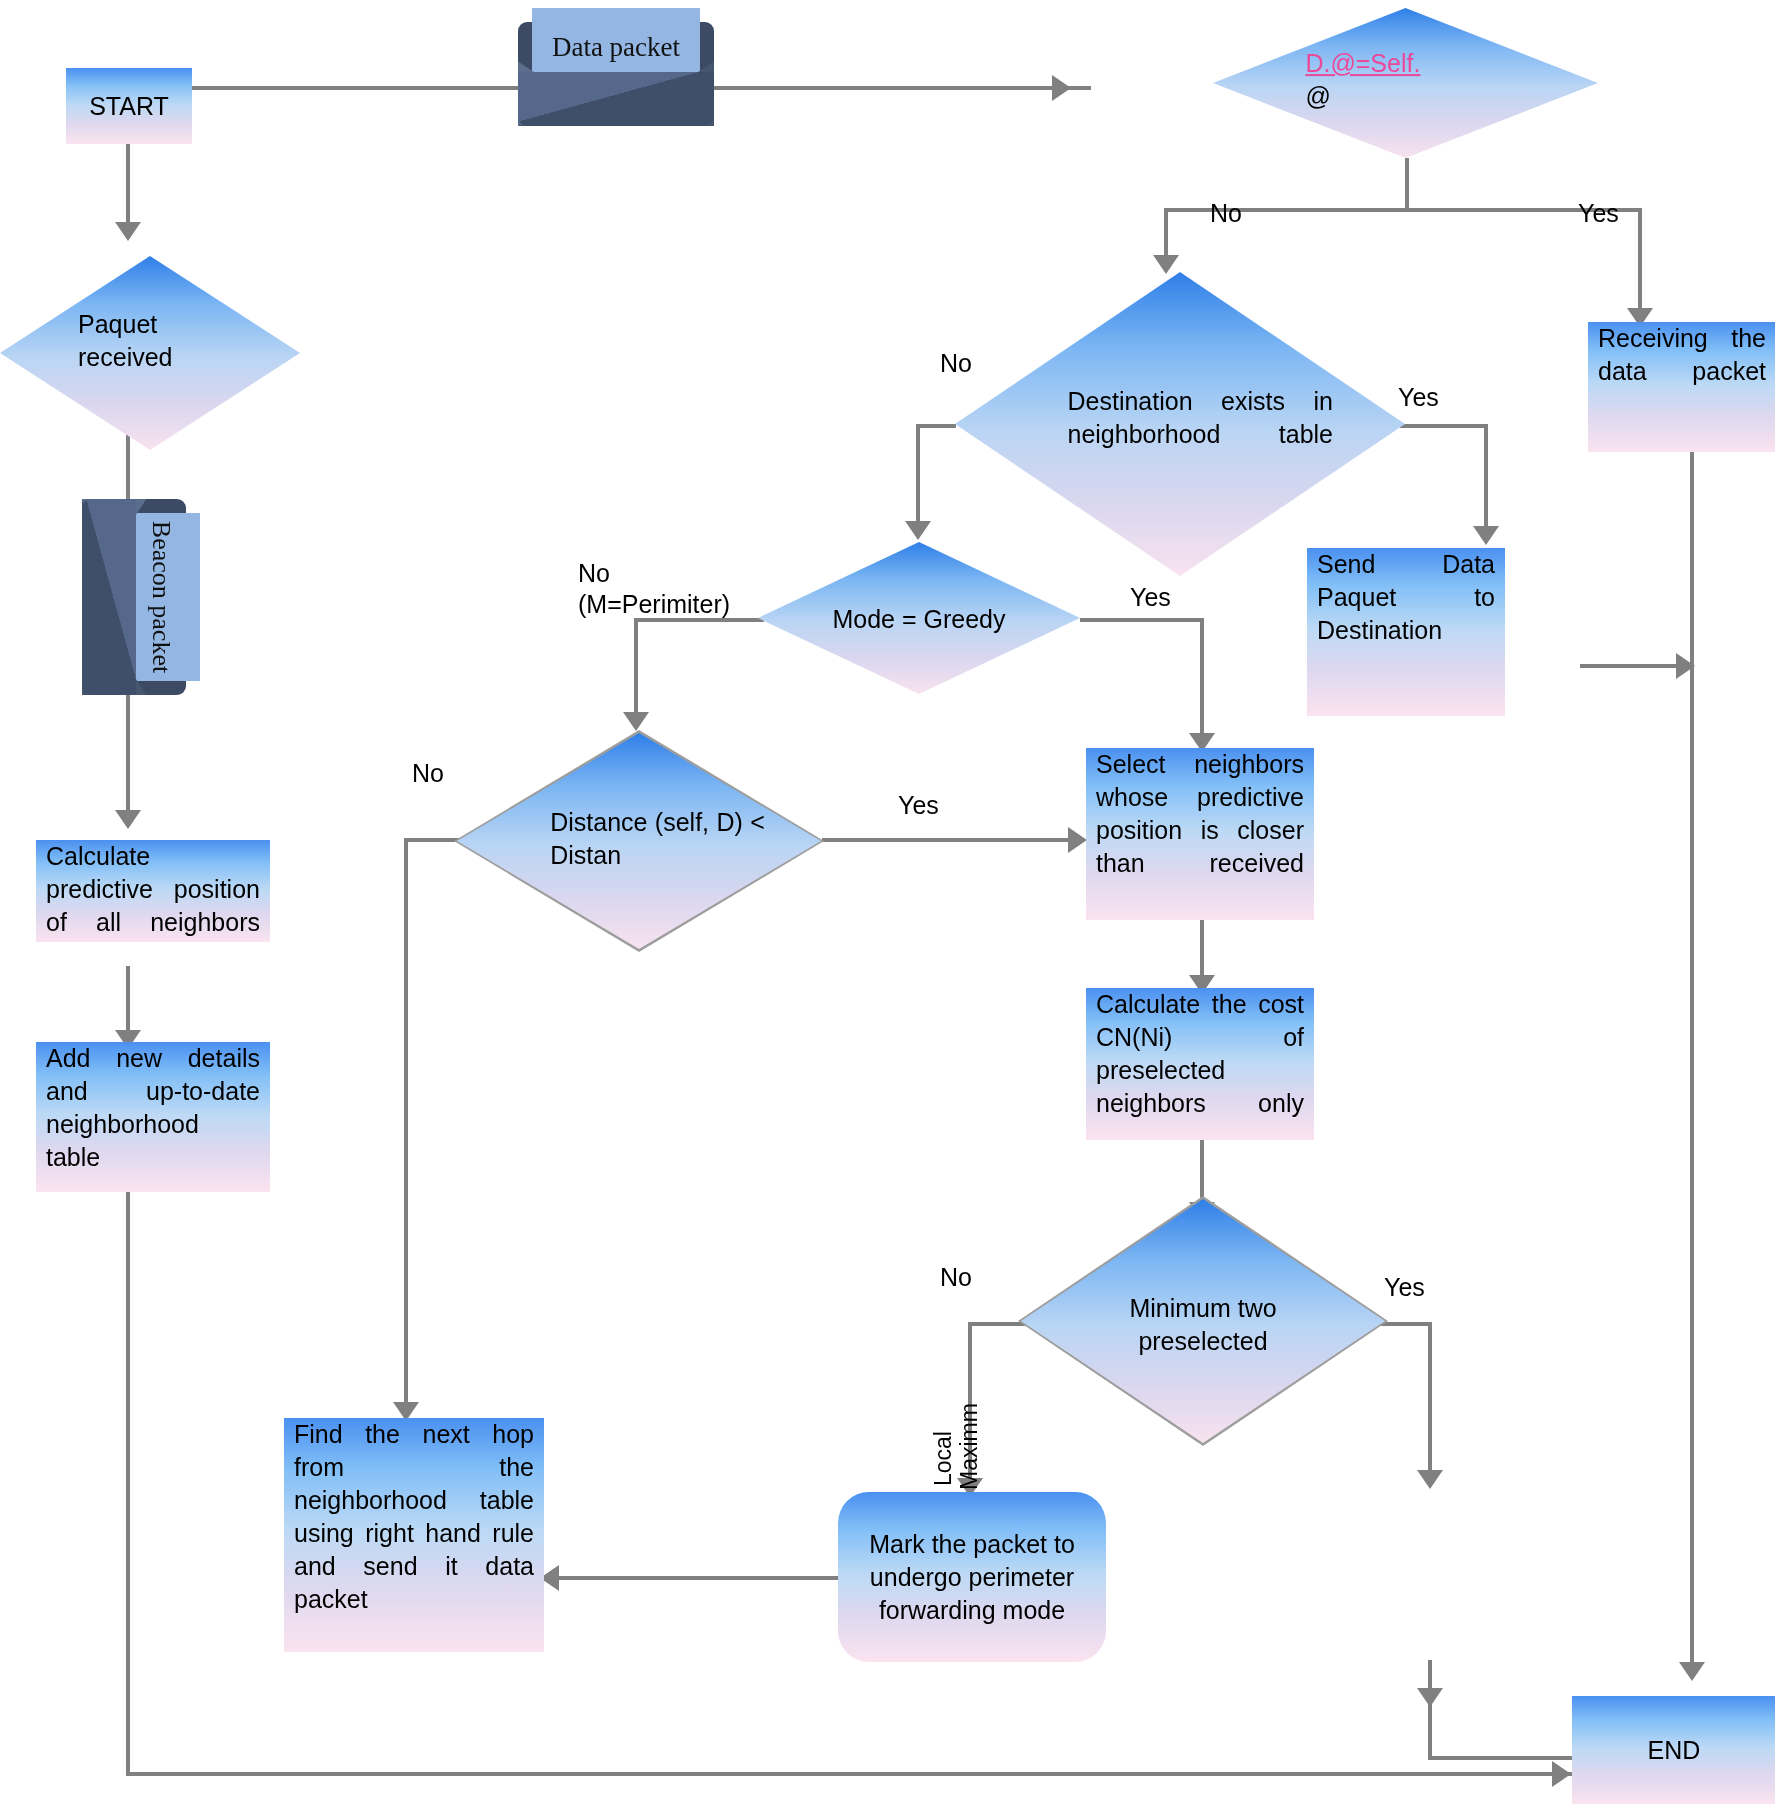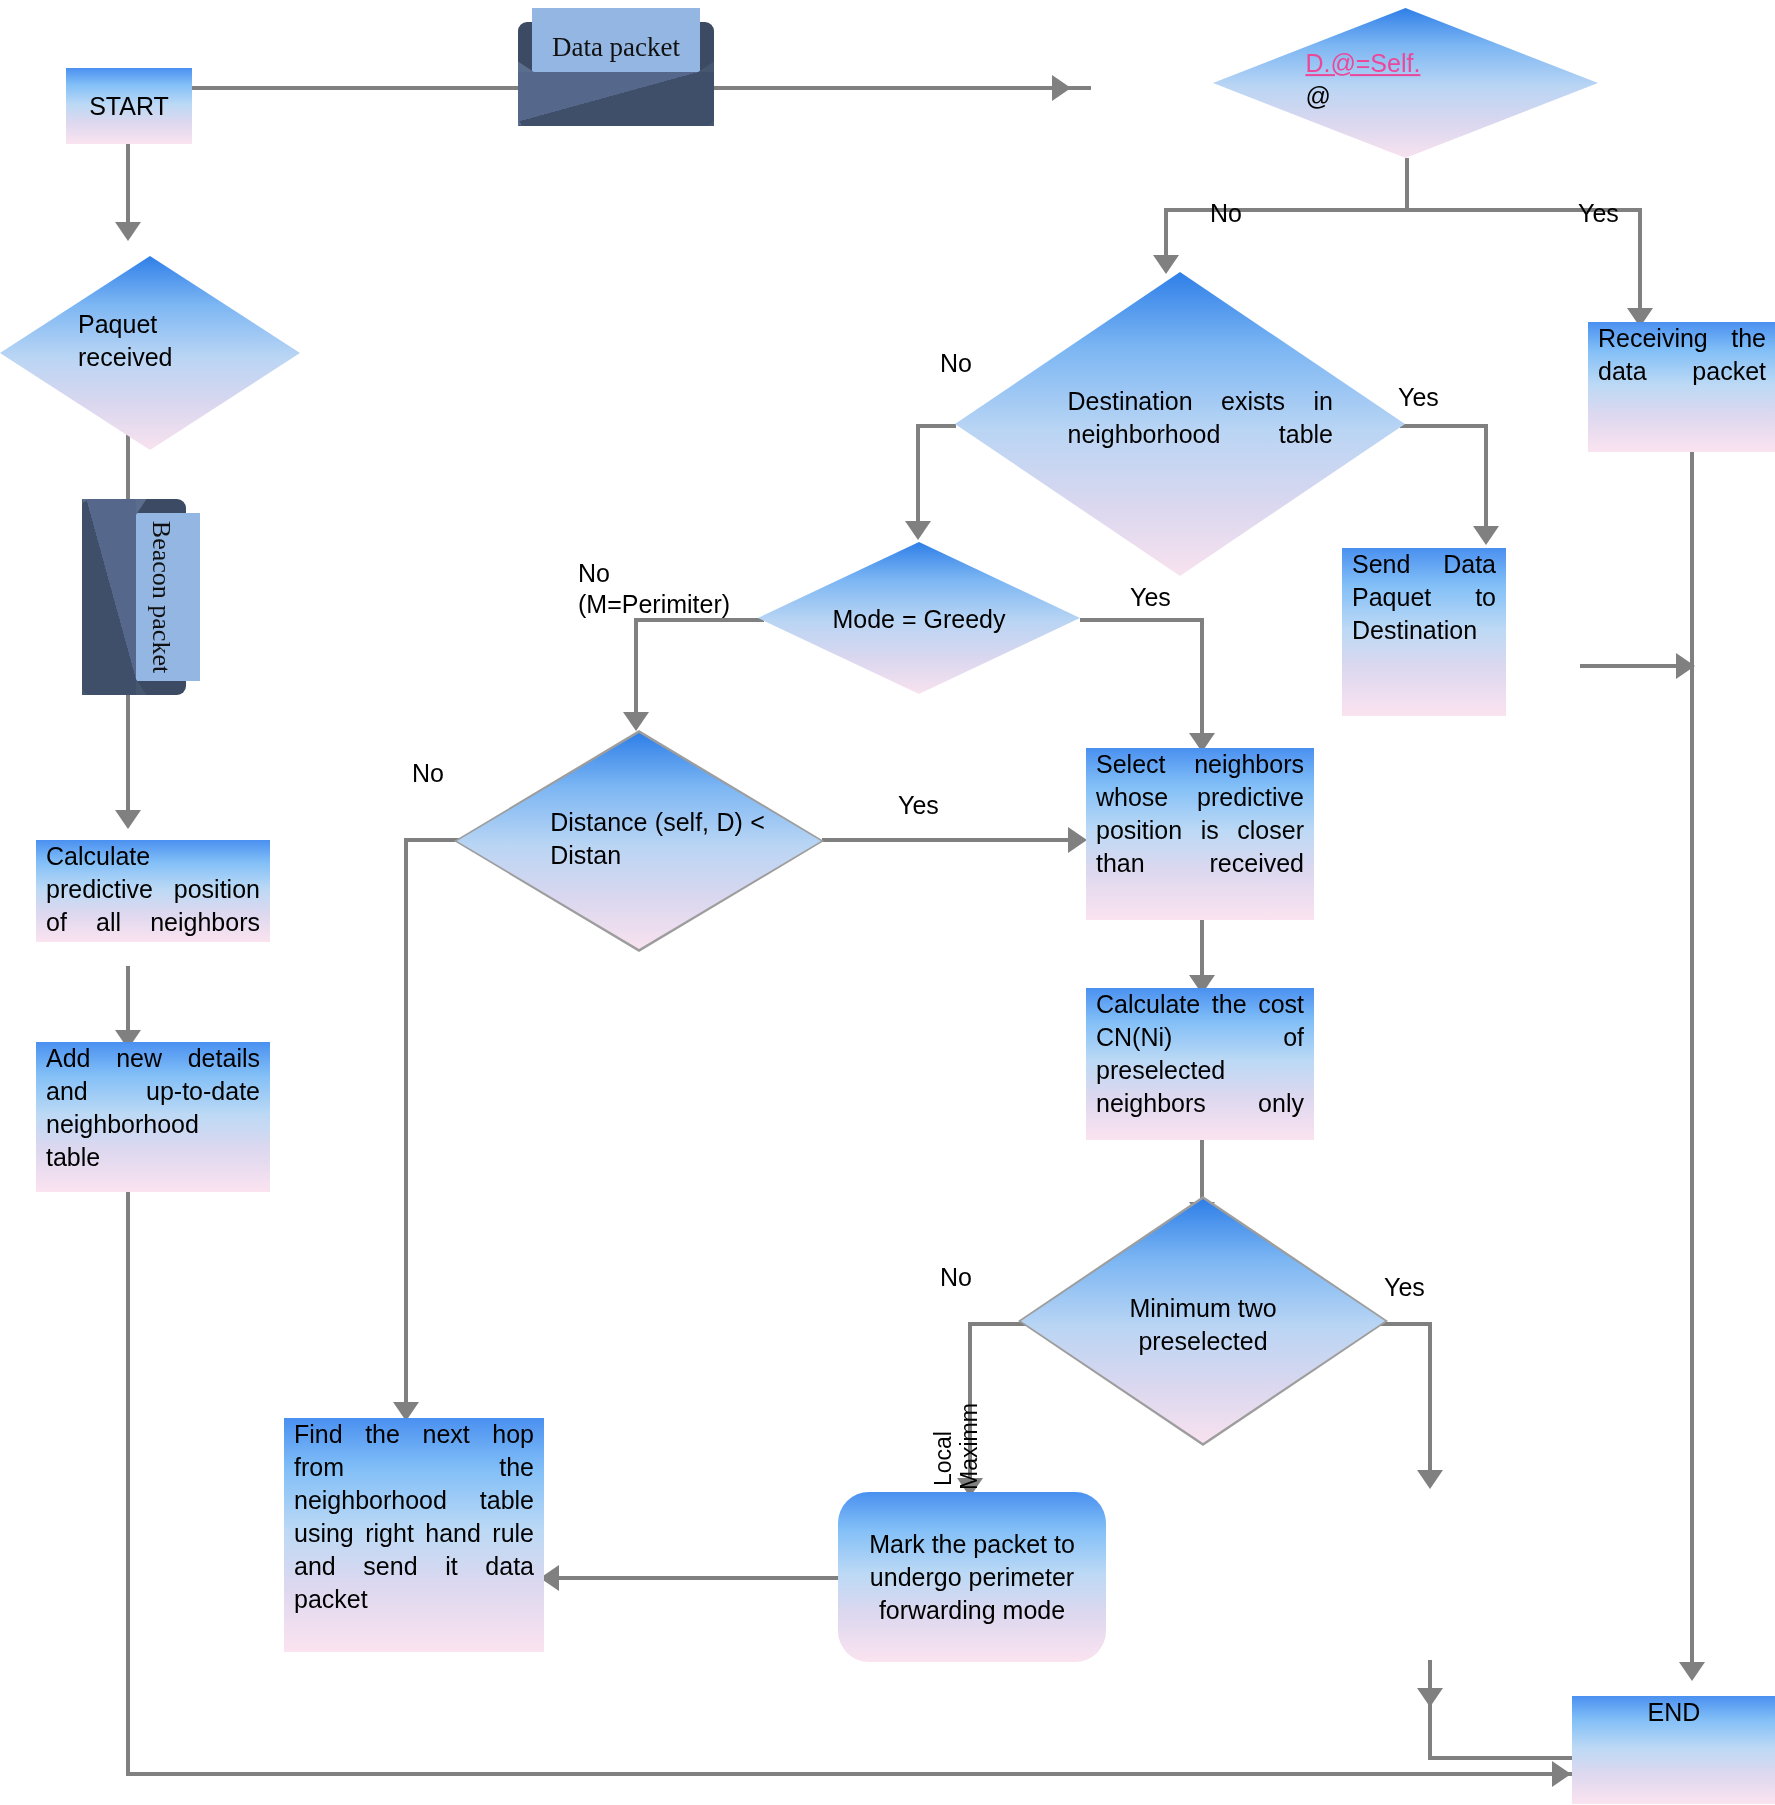--- a/index.html
+++ b/index.html
@@ -222,21 +222,21 @@
     <div class="diamond-fill" style="inset:0;"></div>
     <div class="dlabel" style="left:25%;right:16%;top:50%;transform:translateY(-40%);max-height:46%;">
       <span class="pad">Destination exists in neighborhood table</span>
     </div>
   </div>
 
   <div class="node box" style="left:1588px;top:322px;width:188px;height:130px;">
     <span class="pad">Receiving the data packet</span>
   </div>
 
-  <div class="node box" style="left:1342px;top:548px;width:164px;height:168px;">
+  <div class="node box" style="left:1307px;top:548px;width:198px;height:168px;">
     <span class="pad">Send Data Paquet to Destination</span>
   </div>
 
   <div class="diamond-wrap" style="left:758px;top:542px;width:322px;height:152px;">
     <div class="diamond-fill" style="inset:0;"></div>
     <div class="dlabel center" style="left:16%;right:16%;top:50%;">
       <span>Mode = Greedy</span>
     </div>
   </div>
 
@@ -266,21 +266,21 @@
 
   <div class="node box center" style="left:838px;top:1492px;width:268px;height:170px;display:flex;align-items:center;border-radius:31px;">
     <span style="width:100%;">Mark the packet to undergo perimeter forwarding mode</span>
   </div>
 
 
   <div class="node box" style="left:284px;top:1418px;width:260px;height:234px;">
     <span class="pad">Find the next hop from the neighborhood table using right hand rule and send it data packet</span>
   </div>
 
-  <div class="node box center" style="left:1572px;top:1696px;width:204px;height:108px;display:flex;justify-content:center;">
+  <div class="node box center" style="left:1572px;top:1696px;width:204px;height:108px;display:flex;align-items:center;justify-content:center;">
     <span>END</span>
   </div>
 
   <div class="elabel" style="left:1210px;top:198px;">No</div>
   <div class="elabel" style="left:1578px;top:198px;">Yes</div>
 
   <div class="elabel" style="left:940px;top:348px;">No</div>
   <div class="elabel" style="left:1398px;top:382px;">Yes</div>
 
   <div class="elabel" style="left:578px;top:558px;">No

